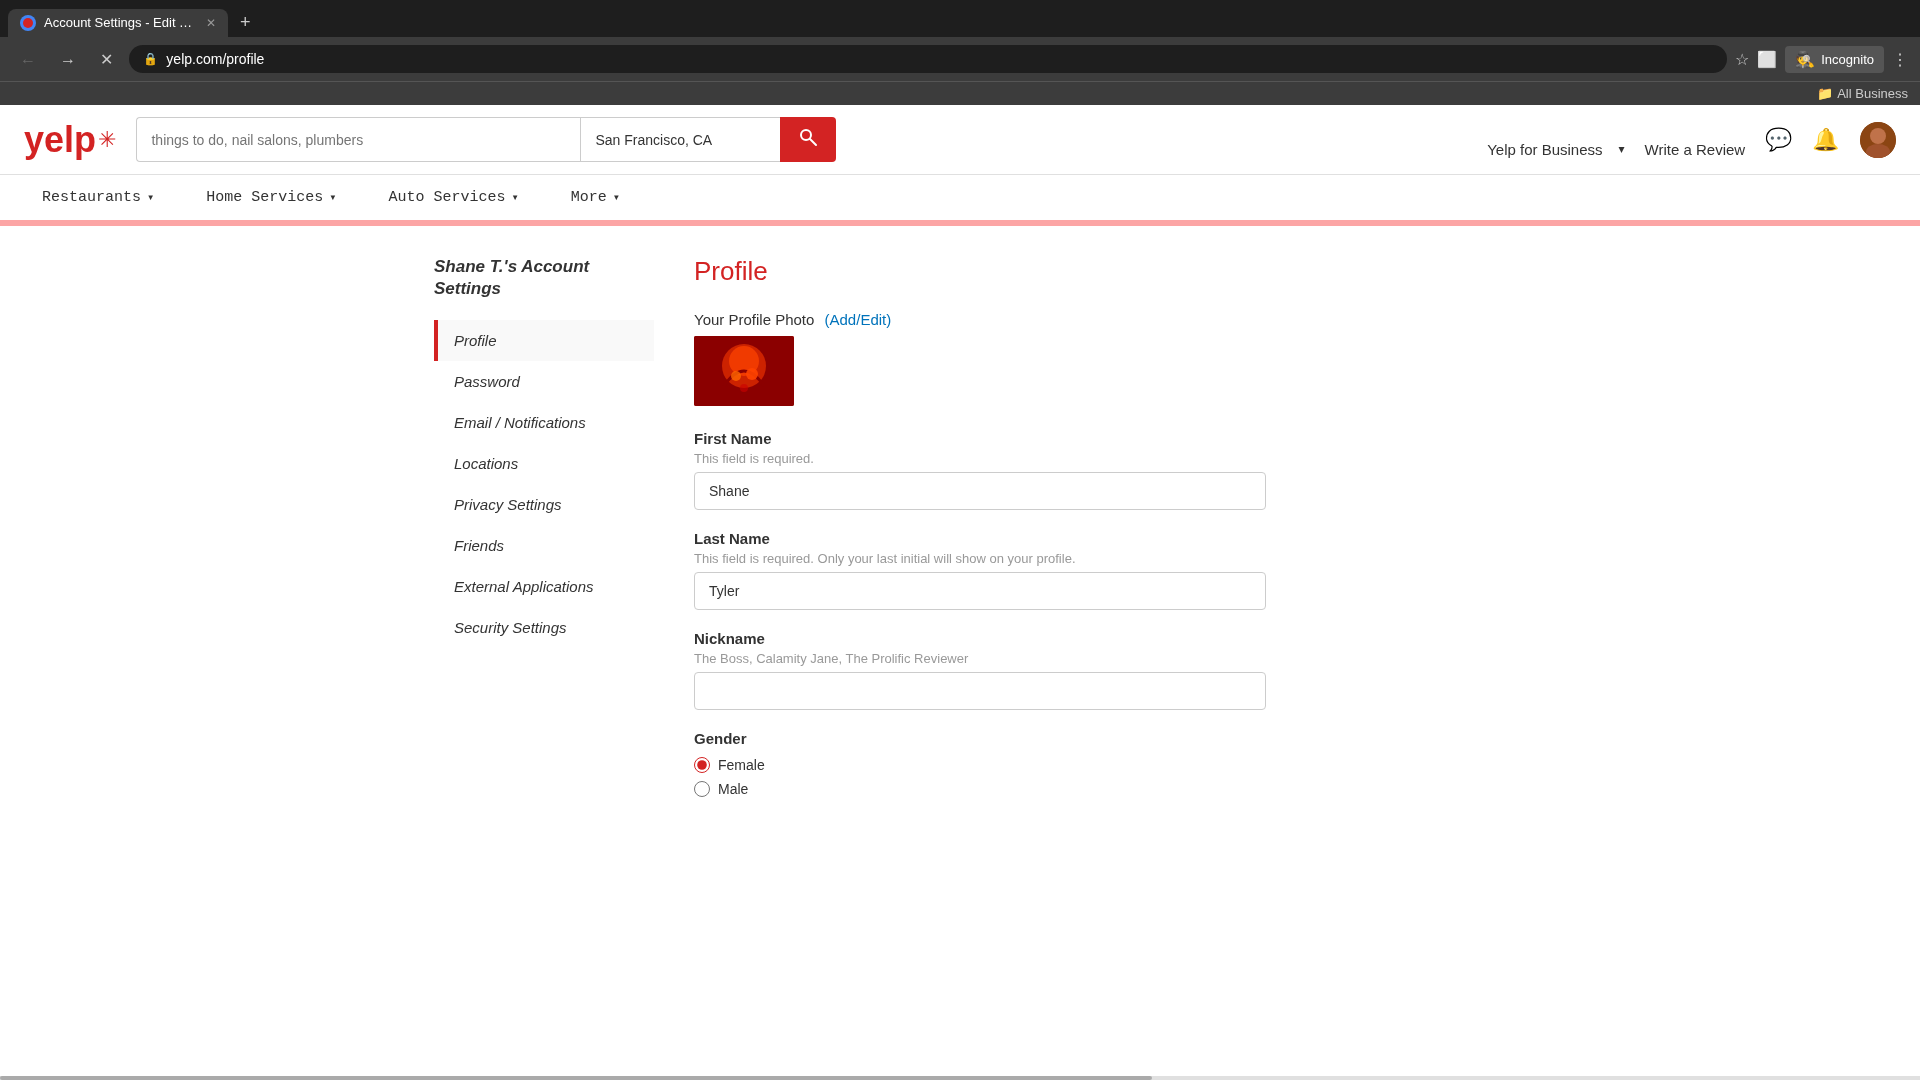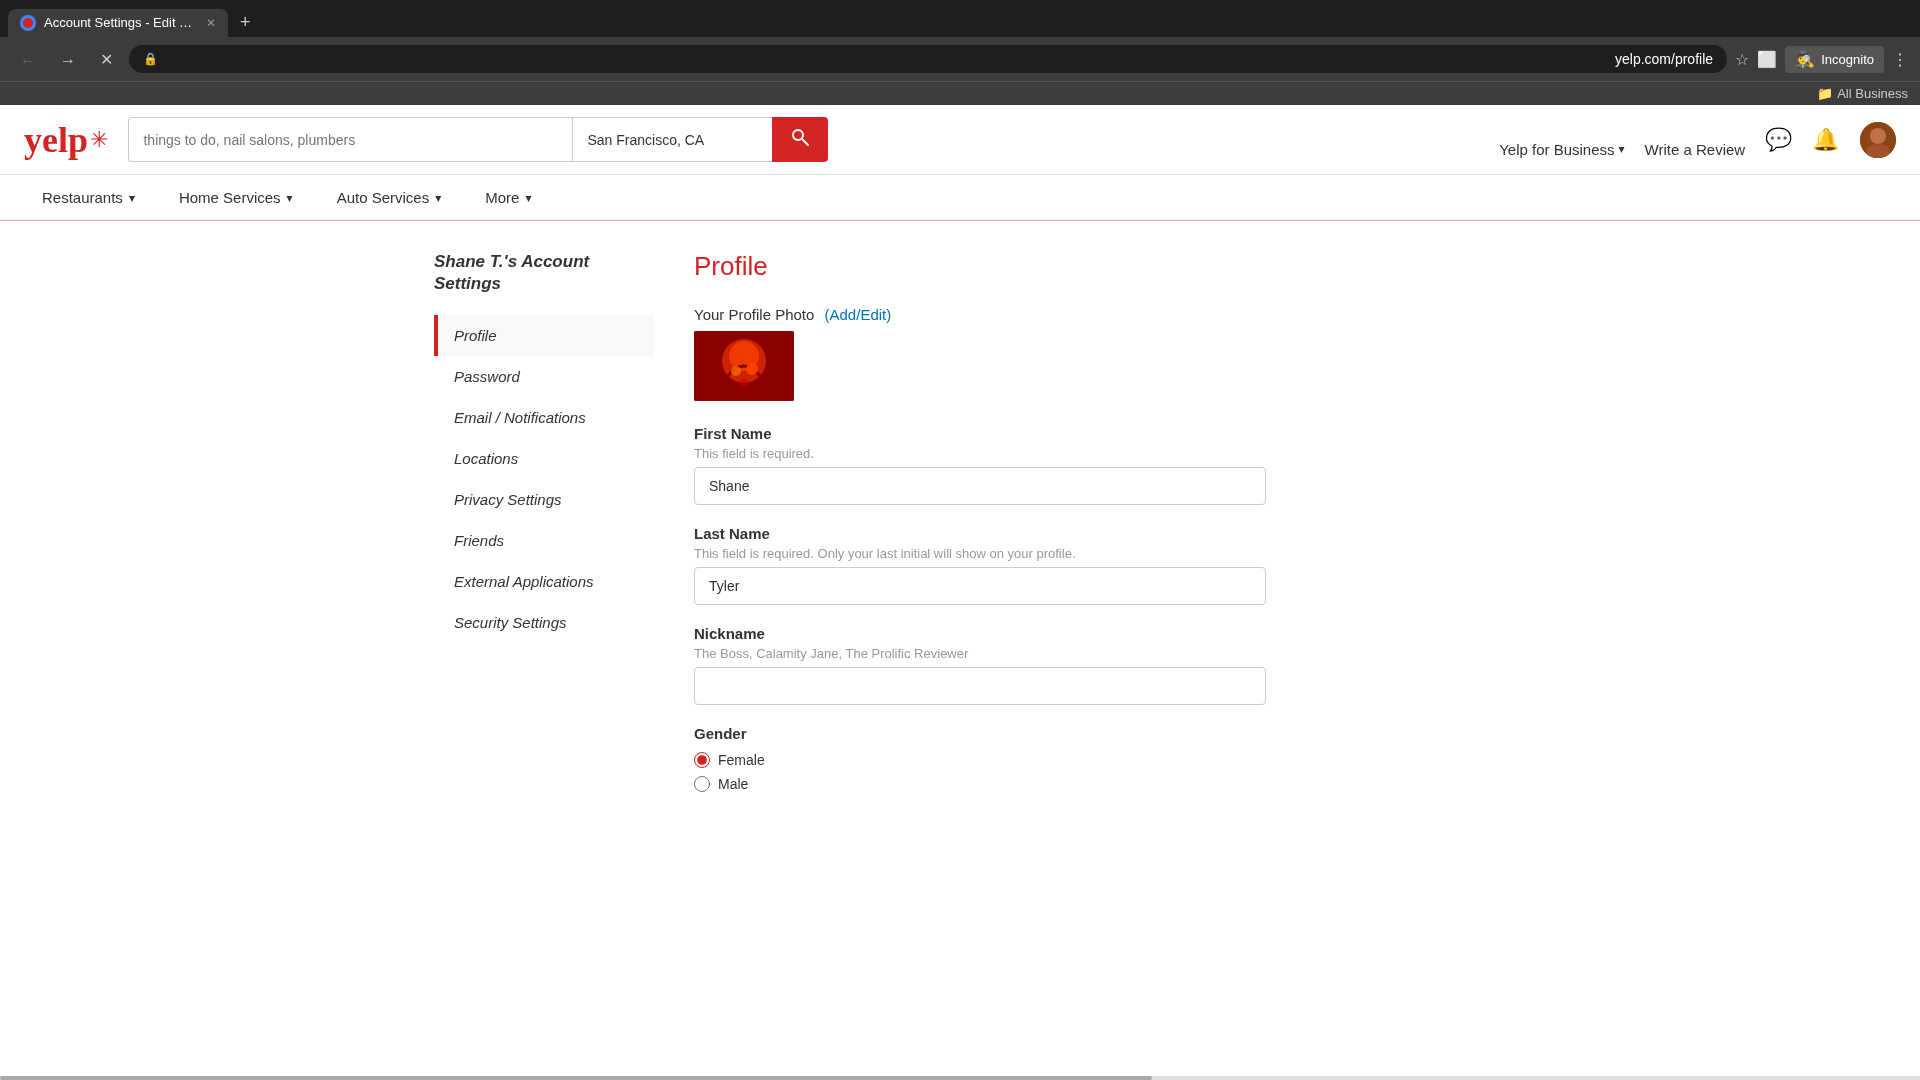--- a/index.html
+++ b/index.html
@@ -12,40 +12,40 @@
     .tab-item.active { background: #3c3c3c; color: #fff; }
     .tab-favicon { width: 16px; height: 16px; background: #4285f4; border-radius: 50%; flex-shrink: 0; display: flex; align-items: center; justify-content: center; }
     .tab-close { margin-left: 4px; cursor: pointer; color: #999; font-size: 12px; }
     .tab-new { background: transparent; border: none; color: #ccc; font-size: 18px; cursor: pointer; padding: 4px 8px; }
 
     .browser-toolbar { display: flex; align-items: center; gap: 8px; padding: 8px 12px; background: #3c3c3c; }
     .nav-btn { background: transparent; border: none; color: #ccc; font-size: 16px; cursor: pointer; padding: 4px 8px; border-radius: 4px; }
     .nav-btn.disabled { color: #666; cursor: default; }
     .address-bar { flex: 1; display: flex; align-items: center; background: #1e1e1e; border-radius: 20px; padding: 6px 14px; gap: 8px; }
     .address-bar-icon { color: #4caf50; font-size: 12px; }
-    .address-bar input { background: transparent; border: none; color: #fff; font-size: 14px; flex: 1; outline: none; text-align: right; }
+    .address-bar input { background: transparent; border: none; color: #fff; font-size: 14px; flex: 1; outline: none; }
     .toolbar-actions { display: flex; gap: 8px; align-items: center; color: #ccc; font-size: 16px; }
     .incognito-badge { display: flex; align-items: center; gap: 6px; background: #555; color: #fff; padding: 4px 10px; border-radius: 4px; font-size: 13px; }
     .bookmarks-bar { background: #3c3c3c; padding: 4px 12px; display: flex; align-items: center; justify-content: flex-end; border-top: 1px solid #555; }
     .bookmarks-text { color: #ccc; font-size: 13px; display: flex; align-items: center; gap: 4px; }
 
     
     .yelp-header { background: #fff; border-bottom: 1px solid #e0e0e0; padding: 12px 24px; display: flex; align-items: center; gap: 20px; }
     .yelp-logo { display: flex; align-items: center; }
     .search-form { display: flex; flex: 1; max-width: 700px; }
     .search-what { flex: 1; border: 1px solid #ccc; border-right: none; padding: 10px 14px; font-size: 14px; color: #999; border-radius: 4px 0 0 4px; outline: none; }
     .search-where { width: 200px; border: 1px solid #ccc; border-right: none; padding: 10px 14px; font-size: 14px; color: #333; outline: none; }
     .search-btn { background: #d32323; border: none; color: #fff; padding: 10px 18px; cursor: pointer; border-radius: 0 4px 4px 0; font-size: 18px; }
     .header-actions { display: flex; align-items: center; gap: 20px; margin-left: auto; }
-    .header-link { color: #333; text-decoration: none; font-size: 15px; font-weight: 500; display: flex; align-items: center; gap: 4px; margin-top: 19px; }
+    .header-link { color: #333; text-decoration: none; font-size: 15px; font-weight: 500; display: flex; align-items: center; gap: 16px; margin-top: 19px; }
     .header-icon { font-size: 22px; color: #666; cursor: pointer; }
     .user-avatar { width: 36px; height: 36px; border-radius: 50%; background: #8B4513; overflow: hidden; display: flex; align-items: center; justify-content: center; }
 
     
-    .nav-bar { border-bottom: 1px solid #fca5a5; padding: 0 24px; display: flex; align-items: center; gap: 8px; }
+    .nav-bar { border-bottom: 6px solid #fca5a5; padding: 0 24px; display: flex; align-items: center; gap: 16px; font-family: Liberation Mono, monospace; }
     .nav-item { padding: 14px 18px; font-size: 15px; color: #333; cursor: pointer; display: flex; align-items: center; gap: 6px; text-decoration: none; }
     .nav-chevron { font-size: 12px; }
 
     
     .main-content { display: flex; max-width: 1100px; margin: 30px auto; padding: 0 24px; gap: 40px; }
 
     
     .sidebar { width: 220px; flex-shrink: 0; font-style: italic; }
     .sidebar-title { font-size: 17px; font-weight: bold; color: #333; margin-bottom: 20px; line-height: 1.3; }
     .sidebar-nav { list-style: none; }
@@ -116,21 +116,21 @@
   <div class="bookmarks-bar">
     <div class="bookmarks-text" style="cursor:pointer;">
       <span>📁</span>
       <span>All Business</span>
     </div>
   </div>
 </div>
 
 <div class="yelp-header">
   <div class="yelp-logo">
-    <span style="font-size:36px;font-weight:bold;color:#d32323;font-family:Liberation Serif, serif;">yelp</span>
+    <span style="font-size:36px;font-weight:bold;color:#d32323;font-family:Liberation Sans, sans-serif;">yelp</span>
     <span style="color:#d32323;font-size:22px;margin-left:2px;">✳</span>
   </div>
 
   <div class="search-form">
     <input class="search-what" type="text" placeholder="things to do, nail salons, plumbers" style="">
     <input class="search-where" type="text" value="San Francisco, CA" style="">
     <button class="search-btn">
       <svg width="20" height="20" viewBox="0 0 20 20" fill="white">
           <circle cx="8" cy="8" r="5" stroke="white" stroke-width="2" fill="none"></circle>
           <line x1="12" y1="12" x2="18" y2="18" stroke="white" stroke-width="2" stroke-linecap="round"></line>

